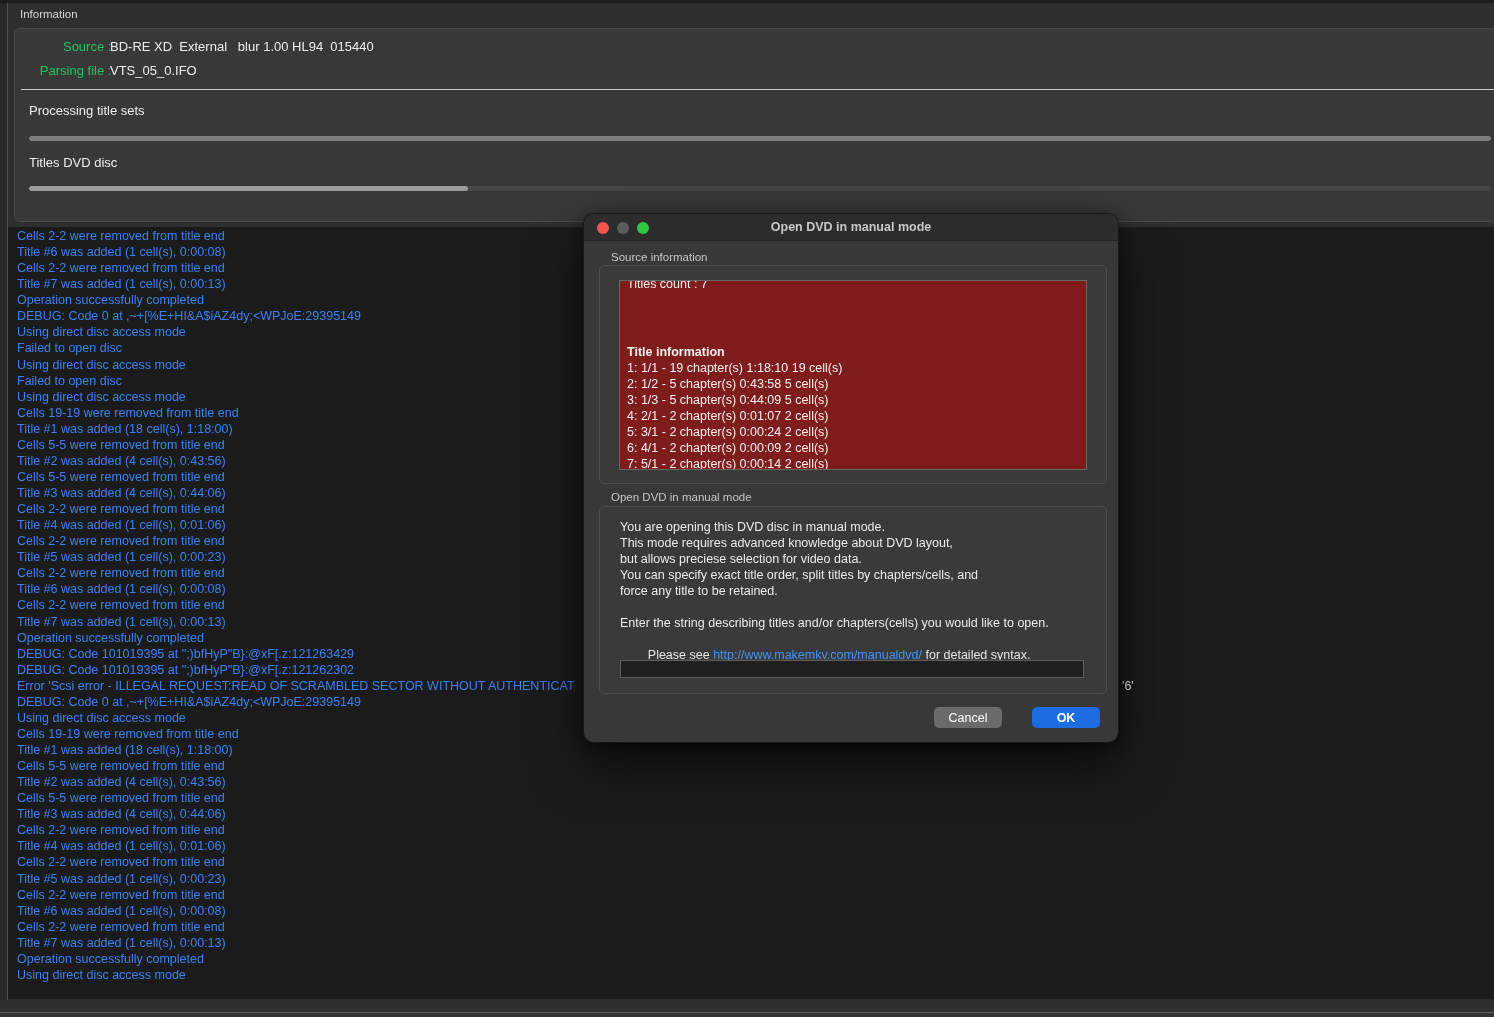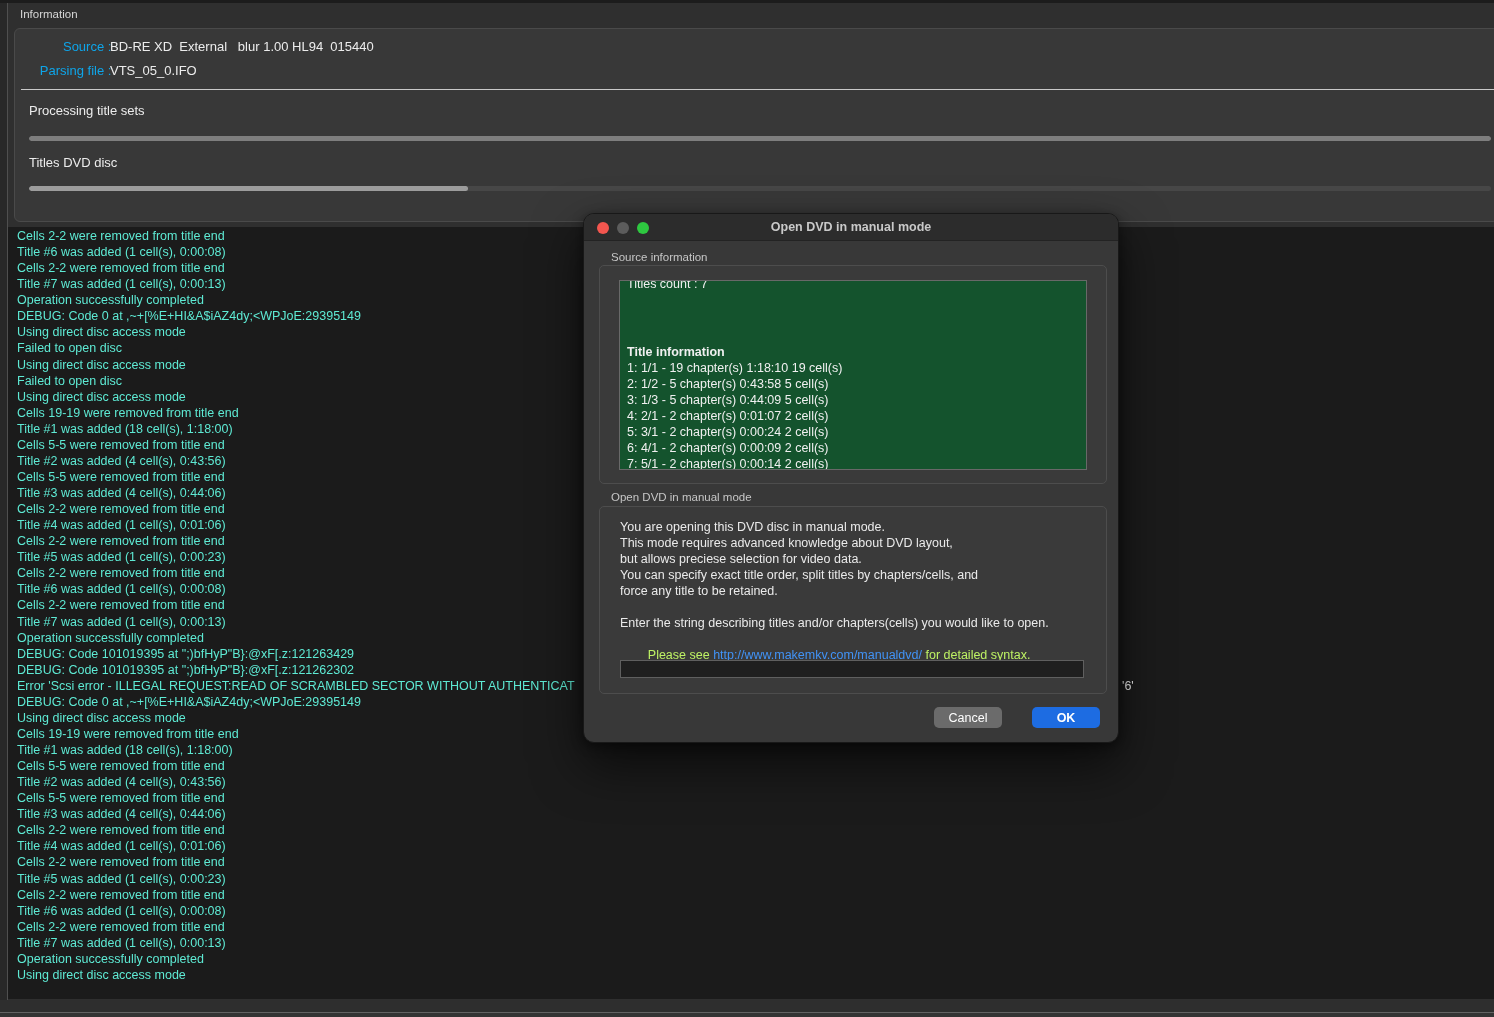--- a/index.html
+++ b/index.html
@@ -13,38 +13,38 @@
   #left-line   { left:7px; top:3px; width:1px; height:997px; background:#4f4f4f; }
   #content     { left:8px; top:3px; width:1486px; height:997px; background:#2f2f2f; }
   #bottom-line { left:0; top:1012px; width:1494px; height:1px; background:#636363; }
   #bottom-strip{ left:0; top:1013px; width:1494px; height:4px; background:#343434; }
 
   
   #info-label { left:20px; top:8px; font-size:11.5px; color:#d6d6d6; }
   #info-box   { left:14px; top:28px; width:1485px; height:194px; background:#383838;
                 border:1px solid #4a4a4a; border-radius:6px; }
   .info-row-label { position:absolute; width:100px; text-align:right; font-size:13px;
-                    color:#0ea5e9; white-space:pre; }
+                    color:#22c55e; white-space:pre; }
   .info-row-value { position:absolute; left:95px; font-size:13px; color:#ececec; white-space:pre; }
   #src-label   { top:10px; }  #src-value   { top:10px; }
   #parse-label { top:34px; }  #parse-value { top:34px; }
   #info-sep    { position:absolute; left:6px; top:60px; right:0; height:1px; background:#c9c9c9; }
   .progress-label { position:absolute; left:14px; font-size:13px; color:#ececec; }
   #p1-label { top:74px; }  #p2-label { top:126px; }
   .progress-track { position:absolute; left:14px; width:1462px; height:5px;
                     border-radius:2.5px; background:#474747; overflow:hidden; }
   #p1-bar { top:107px; } #p2-bar { top:157px; }
   .progress-fill { height:100%; border-radius:2.5px; }
   #p1-fill { background:#7e7e7e; } #p2-fill { background:#9c9c9c; }
 
   
   #log-panel { left:8px; top:227px; width:1486px; height:772px; background:#1b1b1b; overflow:hidden; }
   #log-lines { padding:1px 0 0 9px; }
   .log-line  { font-size:12.5px; line-height:16.06px; min-height:16.06px;
-               color:#5eead4; white-space:pre; }
+               color:#3b82f6; white-space:pre; }
   #log-error-tail { position:absolute; left:1114px; top:451px; font-size:12.5px;
                     line-height:16.06px; color:#f2f2f2; white-space:pre; }
 
   
   #dialog { left:583px; top:213px; width:536px; height:530px; background:#383838;
             border:1px solid #181818; border-radius:11px; z-index:10;
             box-shadow:0 22px 50px rgba(0,0,0,.6), 0 3px 12px rgba(0,0,0,.45); }
   #dlg-titlebar { left:0; top:0; width:534px; height:27px; background:#2c2c2c;
                   border-radius:10px 10px 0 0; border-bottom:1px solid #232323; }
   #dlg-title { width:100%; text-align:center; line-height:27px; font-size:12.5px;
@@ -54,29 +54,29 @@
 
   .grp-label { position:absolute; font-size:11.5px; color:#c6c6c6;text-align:center; }
   #lbl-src    { left:27px; top:37px; }
   #lbl-manual { left:27px; top:277px; }
   .groupbox { position:absolute; left:15px; width:508px; background:#3a3a3a;
               border:1px solid #4d4d4d; border-radius:5px; }
   #group-src    { top:51px;  height:219px; }
   #group-manual { top:292px; height:188px; }
 
   #titles-box { position:absolute; left:19px; top:14px; width:468px; height:190px;
-                background:#14532d; border:1px solid #686868; overflow:hidden;
+                background:#7f1d1d; border:1px solid #686868; overflow:hidden;
                 padding-left:7px; }
   .tb-line { font-size:12.5px; line-height:16px; min-height:16px; color:#f0f0f0; white-space:pre; }
   #tb-count { margin-top:-5px; }
   #tb-heading { margin-top:52px; font-weight:bold; }
 
   #manual-para { position:absolute; left:20px; top:12px; }
   .pm-line { font-size:12.5px; line-height:16.05px; min-height:16.05px; color:#eaeaea; white-space:pre; }
-  #link-line span { font-size:12.5px; line-height:16.05px; white-space:pre; color:#bef264; }
+  #link-line span { font-size:12.5px; line-height:16.05px; white-space:pre; color:#e5e5e5; }
   #manual-link { cursor:pointer;text-align:right; }
 
   #manual-input { position:absolute; left:20px; top:153px; width:464px; height:18px;
                   background:#1f1f1f; border:1px solid #5f5f5f; color:#eaeaea;
                   font-size:12.5px; font-family:"Liberation Sans", sans-serif; padding:0 4px; }
 
   .dlg-btn { position:absolute; top:493px; width:68px; height:21px; border:none;
              border-radius:5px; color:#ffffff; font-size:12.5px;
              font-family:"Liberation Sans", sans-serif; cursor:pointer; }
   #btn-cancel { left:350px; background:#6b6b6b; }

